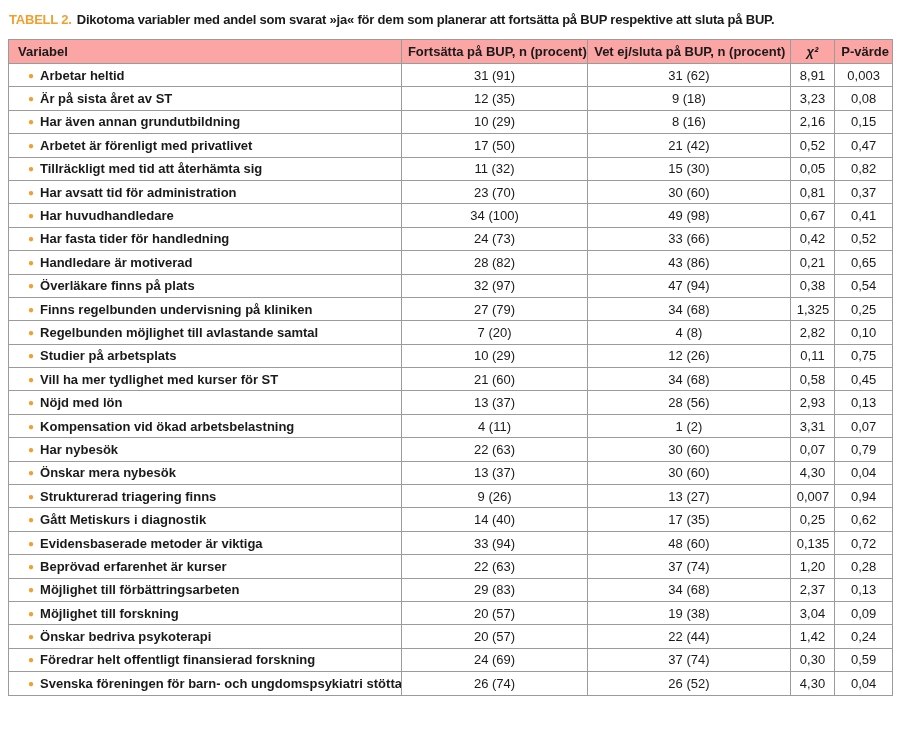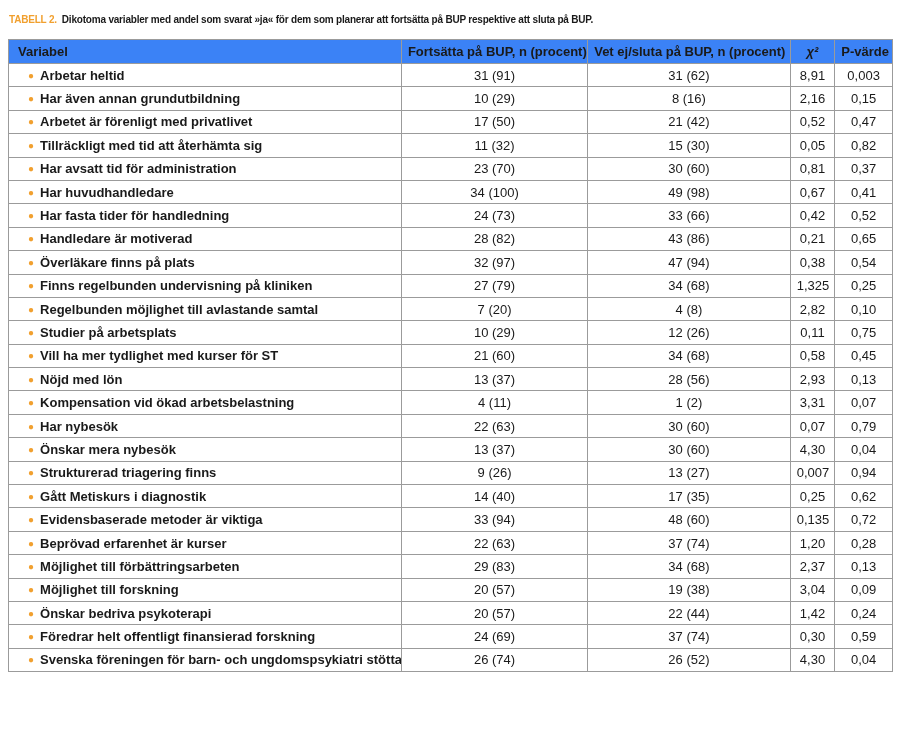--- a/index.html
+++ b/index.html
@@ -11,21 +11,21 @@
     font-family: "Liberation Sans", sans-serif;
     color: #1a1a1a;
     -webkit-font-smoothing: antialiased;
   }
   .page {
     box-sizing: border-box;
     width: 900px;
     padding: 9px 7px 0 8px;
   }
   .caption {
-    font-size: 10px;
+    font-size: 13px;
     font-weight: bold;
     letter-spacing: -0.2px;
     margin: 2px 0 10px 1px;
     line-height: 18px;
   }
   .caption .tab-label {
     color: #F1A02F;
     margin-right: 5px;
   }
   table.data-table {
@@ -35,21 +35,21 @@
   }
   th, td {
     border: 1px solid #9b9b9b;
     font-size: 13px;
     padding: 0 6px;
     height: 22.4px;
     overflow: hidden;
     white-space: nowrap;
   }
   thead th {
-    background: #3b82f6;
+    background: #fca5a5;
     font-weight: bold;
     height: 23px;
   }
   th.col-var { text-align: left; padding-left: 9px; }
   th.col-num, th.col-chi, th.col-p { text-align: center; }
   .col-var { width: 388px; }
   .col-num1 { width: 184px; }
   .col-num2 { width: 200px; }
   .col-chi { width: 44px; }
   .col-p { width: 57px; margin-left: 42px; }
@@ -99,20 +99,29 @@
   <tr>
     <td class="cell-var">
       <span class="bullet">●</span><span>Arbetar heltid</span>
     </td>
     <td class="cell-num">31 (91)</td>
     <td class="cell-num">31 (62)</td>
     <td class="cell-num">8,91</td>
     <td class="cell-num">0,003</td>
   </tr>
 
+  <tr>
+    <td class="cell-var">
+      <span class="bullet">●</span><span>Är på sista året av ST</span>
+    </td>
+    <td class="cell-num">12 (35)</td>
+    <td class="cell-num">9 (18)</td>
+    <td class="cell-num">3,23</td>
+    <td class="cell-num">0,08</td>
+  </tr>
 
 
   <tr>
     <td class="cell-var">
       <span class="bullet">●</span><span>Har även annan grundutbildning</span>
     </td>
     <td class="cell-num">10 (29)</td>
     <td class="cell-num">8 (16)</td>
     <td class="cell-num">2,16</td>
     <td class="cell-num">0,15</td>

